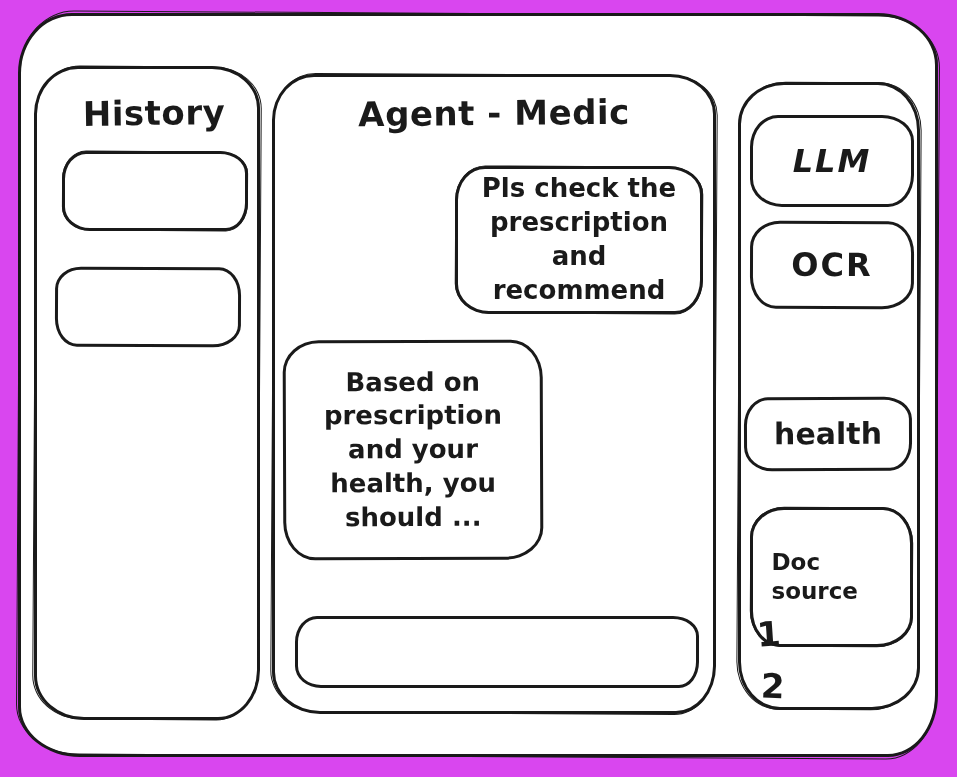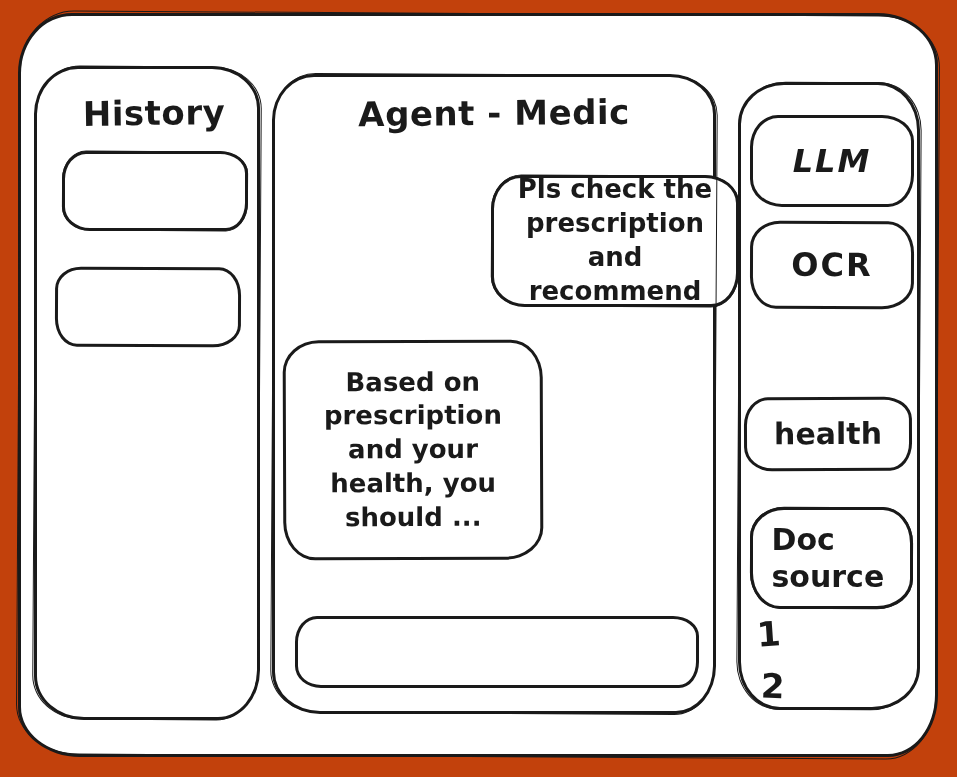--- a/index.html
+++ b/index.html
@@ -2,21 +2,21 @@
 <html><head>
 <meta charset="utf-8">
 <style>
   * { margin:0; padding:0; box-sizing:border-box; }
   html,body { width:957px; height:777px; background:#ffffff; overflow:hidden; }
   body {
     font-family:"DejaVu Sans", sans-serif;
     color:#1a1a1a;
     position:relative;
   }
-  .stage { position:absolute; inset:0; width:957px; height:777px; background:#c2410c; }
+  .stage { position:absolute; inset:0; width:957px; height:777px; background:#d946ef; }
 
   
   .sk {
     position:absolute;
     background:#fff;
     border:3px solid #1a1a1a;
   }
   
   .dbl::after {
     content:"";
@@ -64,23 +64,22 @@
   .chat-panel .panel-title { top:16px; transform:rotate(-.5deg); }
 
   .bubble {
     display:flex; align-items:center; justify-content:center;
     text-align:center;
     font-size:26px; font-weight:bold; line-height:1.3;
     padding:10px;
   }
   .bubble span { display:block; }
   .bubble.user {
-    left:180px; top:98px; width:248px; height:132px;
+    left:180px; top:89px; width:248px; height:148px;
     border-radius:30px 34px 28px 34px / 34px 28px 34px 30px;
-    margin-left:36px;
   }
   .bubble.user span { max-width:208px; }
   .bubble.agent {
     left:8px; top:263px; width:260px; height:220px;
     border-radius:36px 32px 38px 32px / 32px 38px 32px 38px;
     transform:rotate(-.2deg);
   }
   .bubble.agent span { max-width:192px; }
 
   .chat-input {
@@ -115,23 +114,23 @@
     font-size:32px; letter-spacing:2px;
     transform:rotate(.2deg);
   }
   .tool-params {
     left:3px; top:312px; width:168px; height:74px;
     border-radius:24px 28px 22px 28px / 28px 22px 28px 24px;
     font-size:30px;
     transform:rotate(-.25deg);
   }
   .tool-doc {
-    left:9px; top:422px; width:163px; height:102px;
+    left:9px; top:422px; width:163px; height:140px;
     border-radius:34px 30px 36px 30px / 30px 36px 30px 36px;
-    font-size:30px;
+    font-size:23px;
   }
   .tool-doc .lbl { max-width:120px; }
 
   .doc-num {
     position:absolute;
     font-size:34px; font-weight:bold;
     line-height:1;
     cursor:pointer;
   }
   .doc-num.one { left:16px; top:532px; transform:rotate(-4deg); }

